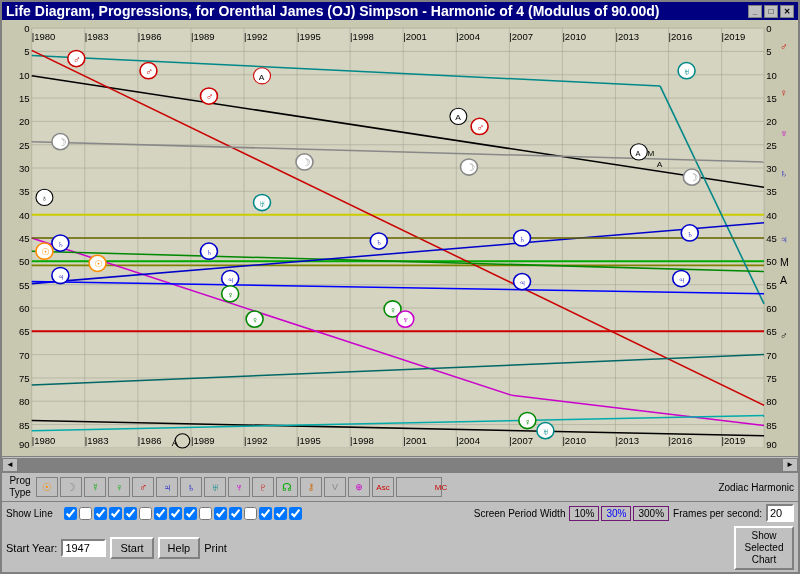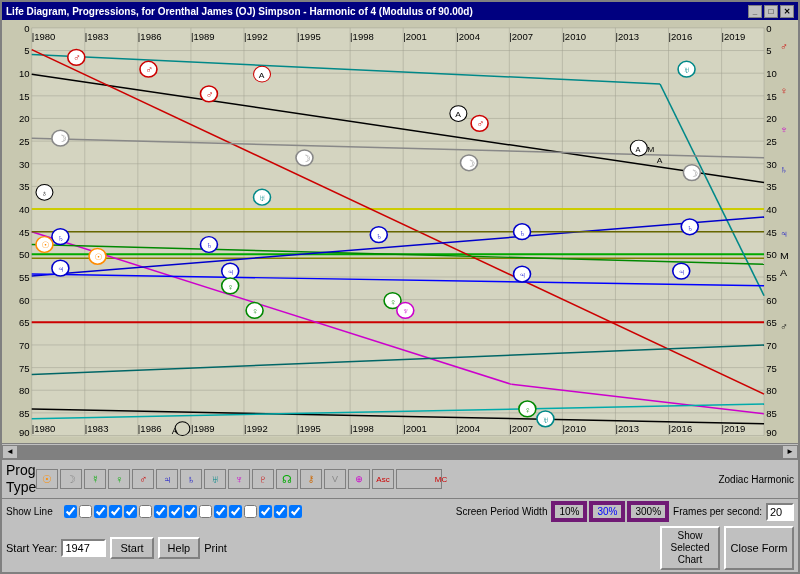--- a/index.html
+++ b/index.html
@@ -148,21 +148,21 @@
     
     .screen-period-btns {
       display: flex;
       gap: 2px;
     }
     
     .period-btn {
       font-size: 10px;
       padding: 1px 4px;
       cursor: pointer;
-      border: 4px solid #701a75;
+      border: 1px solid #701a75;
       background: #c0c0c0;
     }
     
     .period-btn.active {
       color: #0000ff;
     }
     
     .show-selected-btn {
       width: 60px;
       height: 44px;
@@ -236,21 +236,21 @@
       text-align: center;
       white-space: pre-line;
     }
   </style>
 </head>
 <body>
 
 <div id="app-window">
 
   <div id="title-bar">
-    <span style="font-size:10px; overflow:hidden; white-space:nowrap; text-overflow:ellipsis;">Life Diagram, Progressions, for Orenthal James (OJ) Simpson - Harmonic of 4 (Modulus of 90.00d)</span>
+    <span style="font-size:14px; overflow:hidden; white-space:nowrap; text-overflow:ellipsis;">Life Diagram, Progressions, for Orenthal James (OJ) Simpson - Harmonic of 4 (Modulus of 90.00d)</span>
     <div id="title-bar-buttons">
       <div class="title-btn">_</div>
       <div class="title-btn">□</div>
       <div class="title-btn">✕</div>
     </div>
   </div>
 
   <div id="chart-area">
     <svg id="chart-svg" viewBox="0 0 750 430" preserveAspectRatio="none">
 
@@ -530,21 +530,21 @@
 
   <div id="scrollbar-area">
     <div class="scroll-btn">◄</div>
     <div class="scroll-track"></div>
     <div class="scroll-btn">►</div>
   </div>
 
   <div id="bottom-controls">
 
     <div id="prog-type-row">
-      <div class="prog-type-label" style="width:28px; font-size:14px; line-height:1.2;">Prog
+      <div class="prog-type-label" style="width:28px; font-size:10px; line-height:1.2;">Prog
 Type</div>
 
       <div class="planet-btn sun">☉</div>
       <div class="planet-btn moon">☽</div>
       <div class="planet-btn mercury">☿</div>
       <div class="planet-btn venus" style="color:#00aa00;">♀</div>
       <div class="planet-btn mars">♂</div>
       <div class="planet-btn jupiter">♃</div>
       <div class="planet-btn saturn">♄</div>
       <div class="planet-btn uranus">♅</div>
@@ -602,18 +602,17 @@
       <button class="win-button">Help</button>
 
       <span style="font-size:11px; ">Print</span>
 
       <div style="margin-left:auto; display:flex; align-items:center; gap:4px;">
         <button class="show-selected-btn" style="font-size:10px; line-height:1.2;">Show
 Selected
 Chart</button>
 
 
-        <button class="close-form-btn">Close Form</button>
       </div>
     </div>
 
   </div>
 </div>
 
 </body></html>

